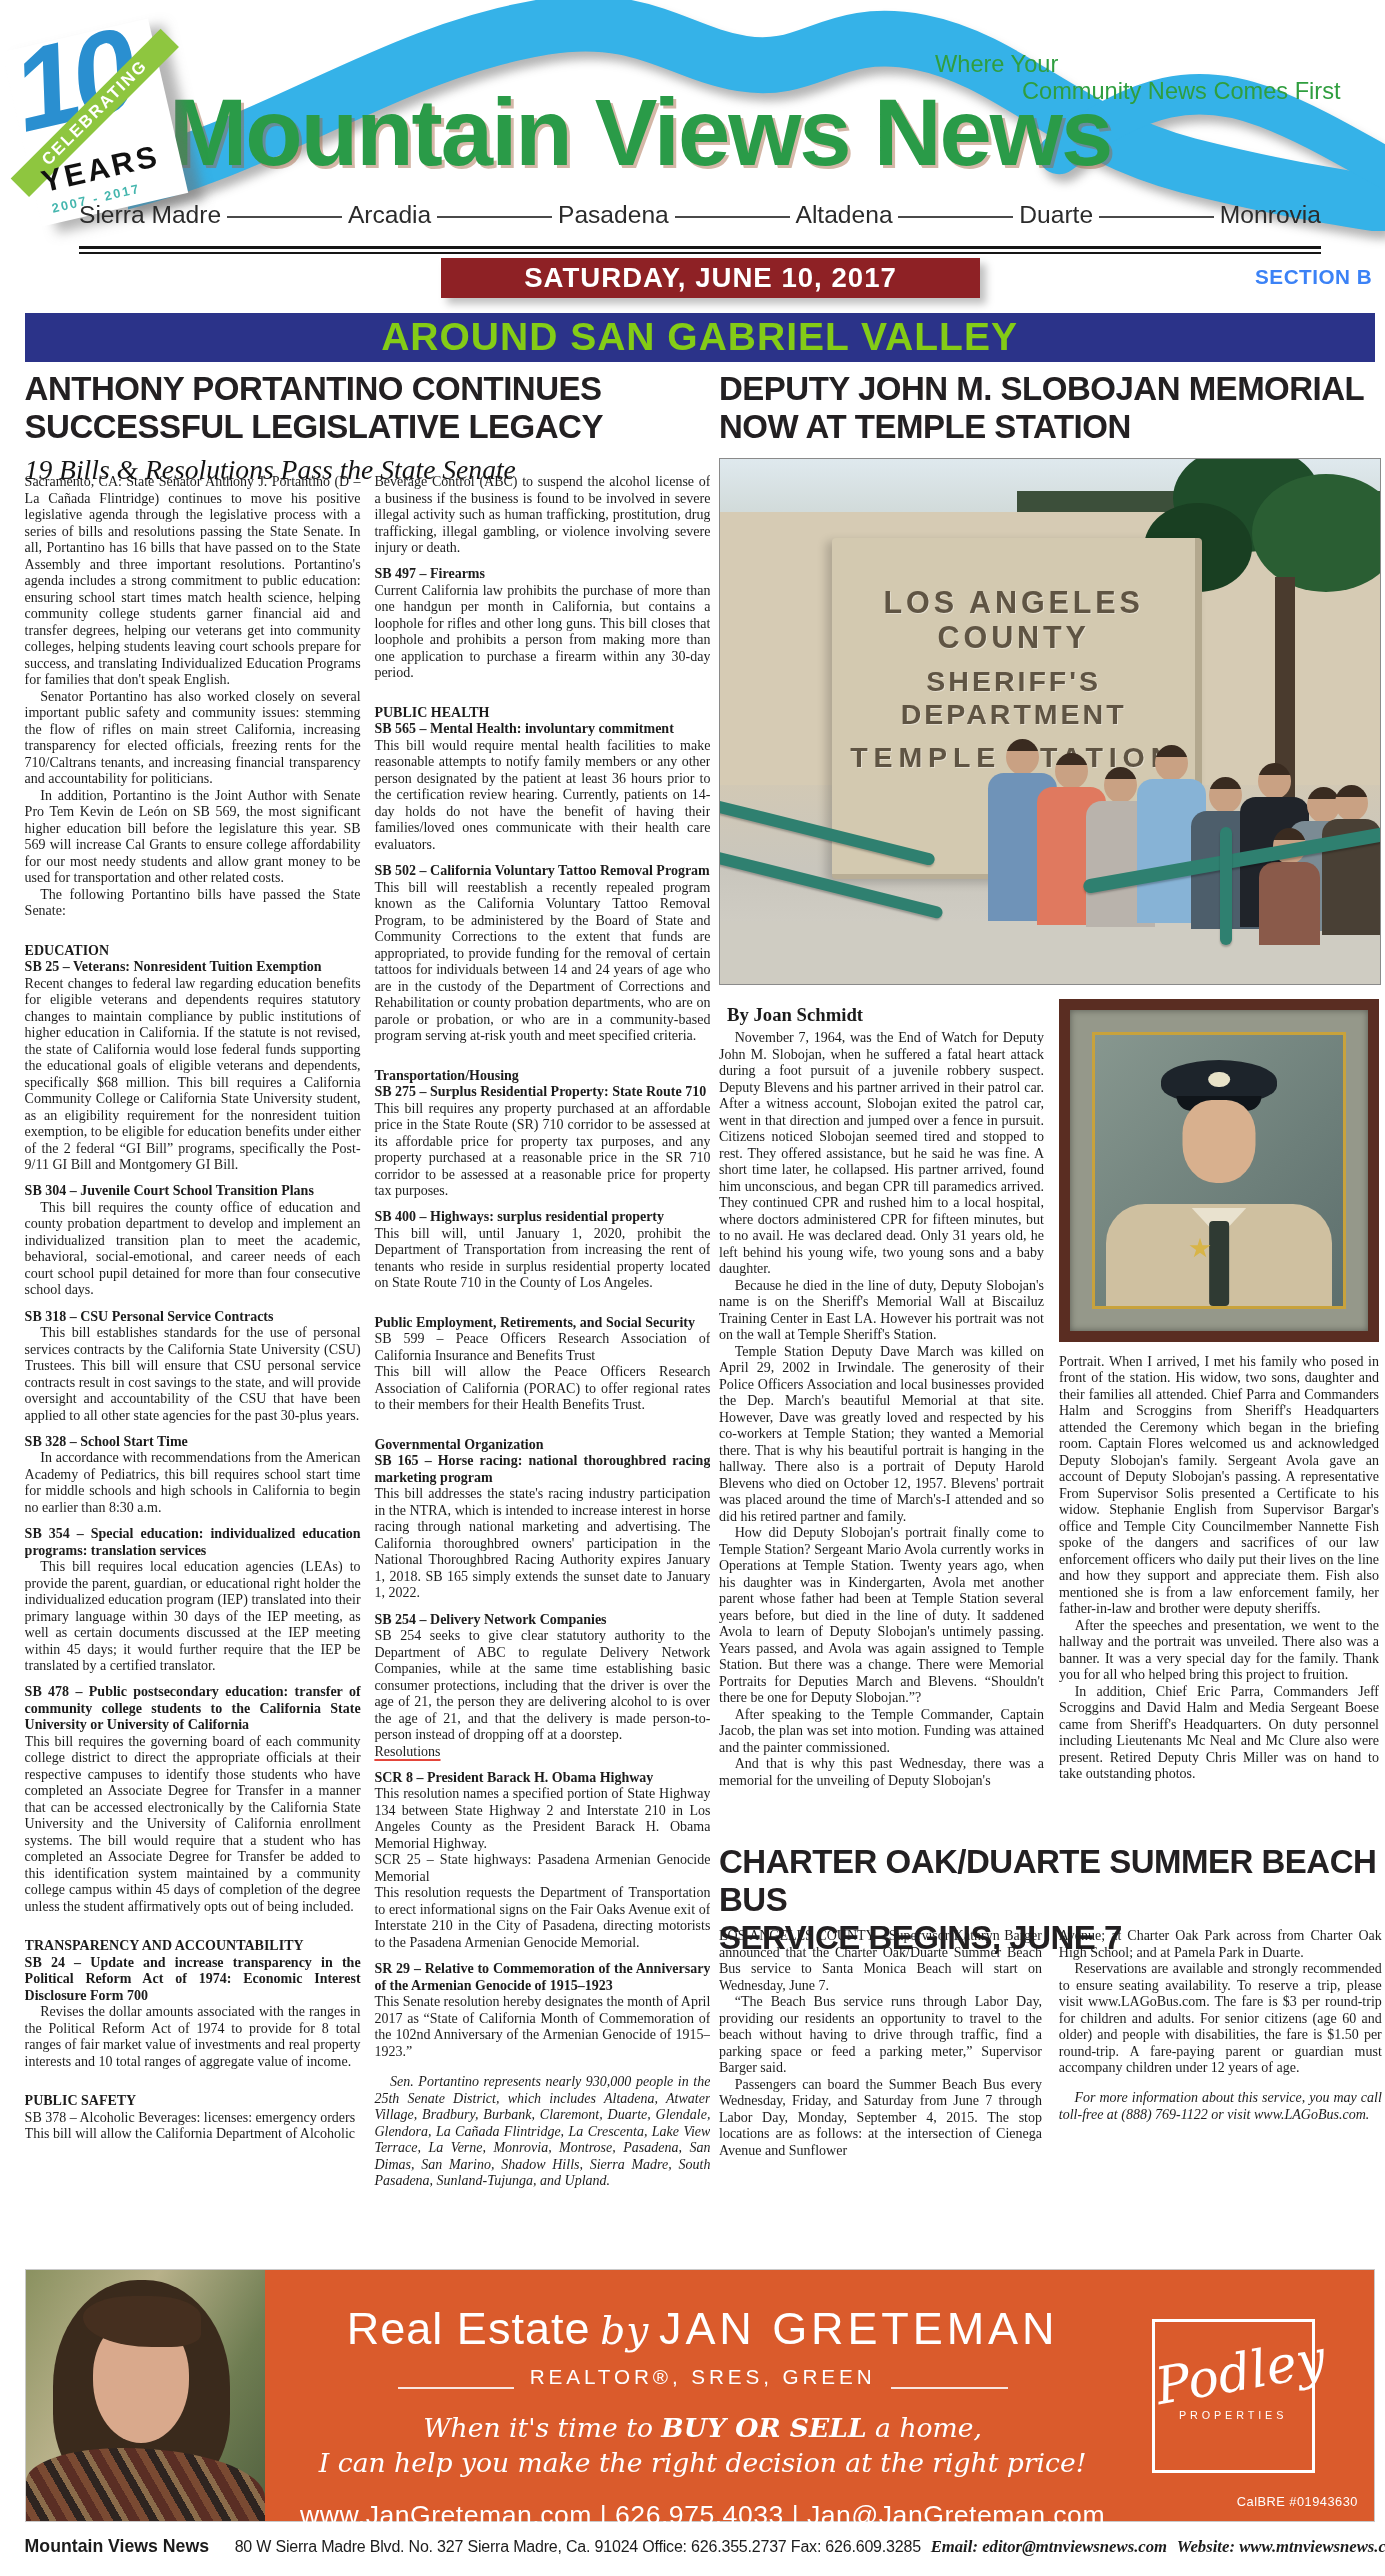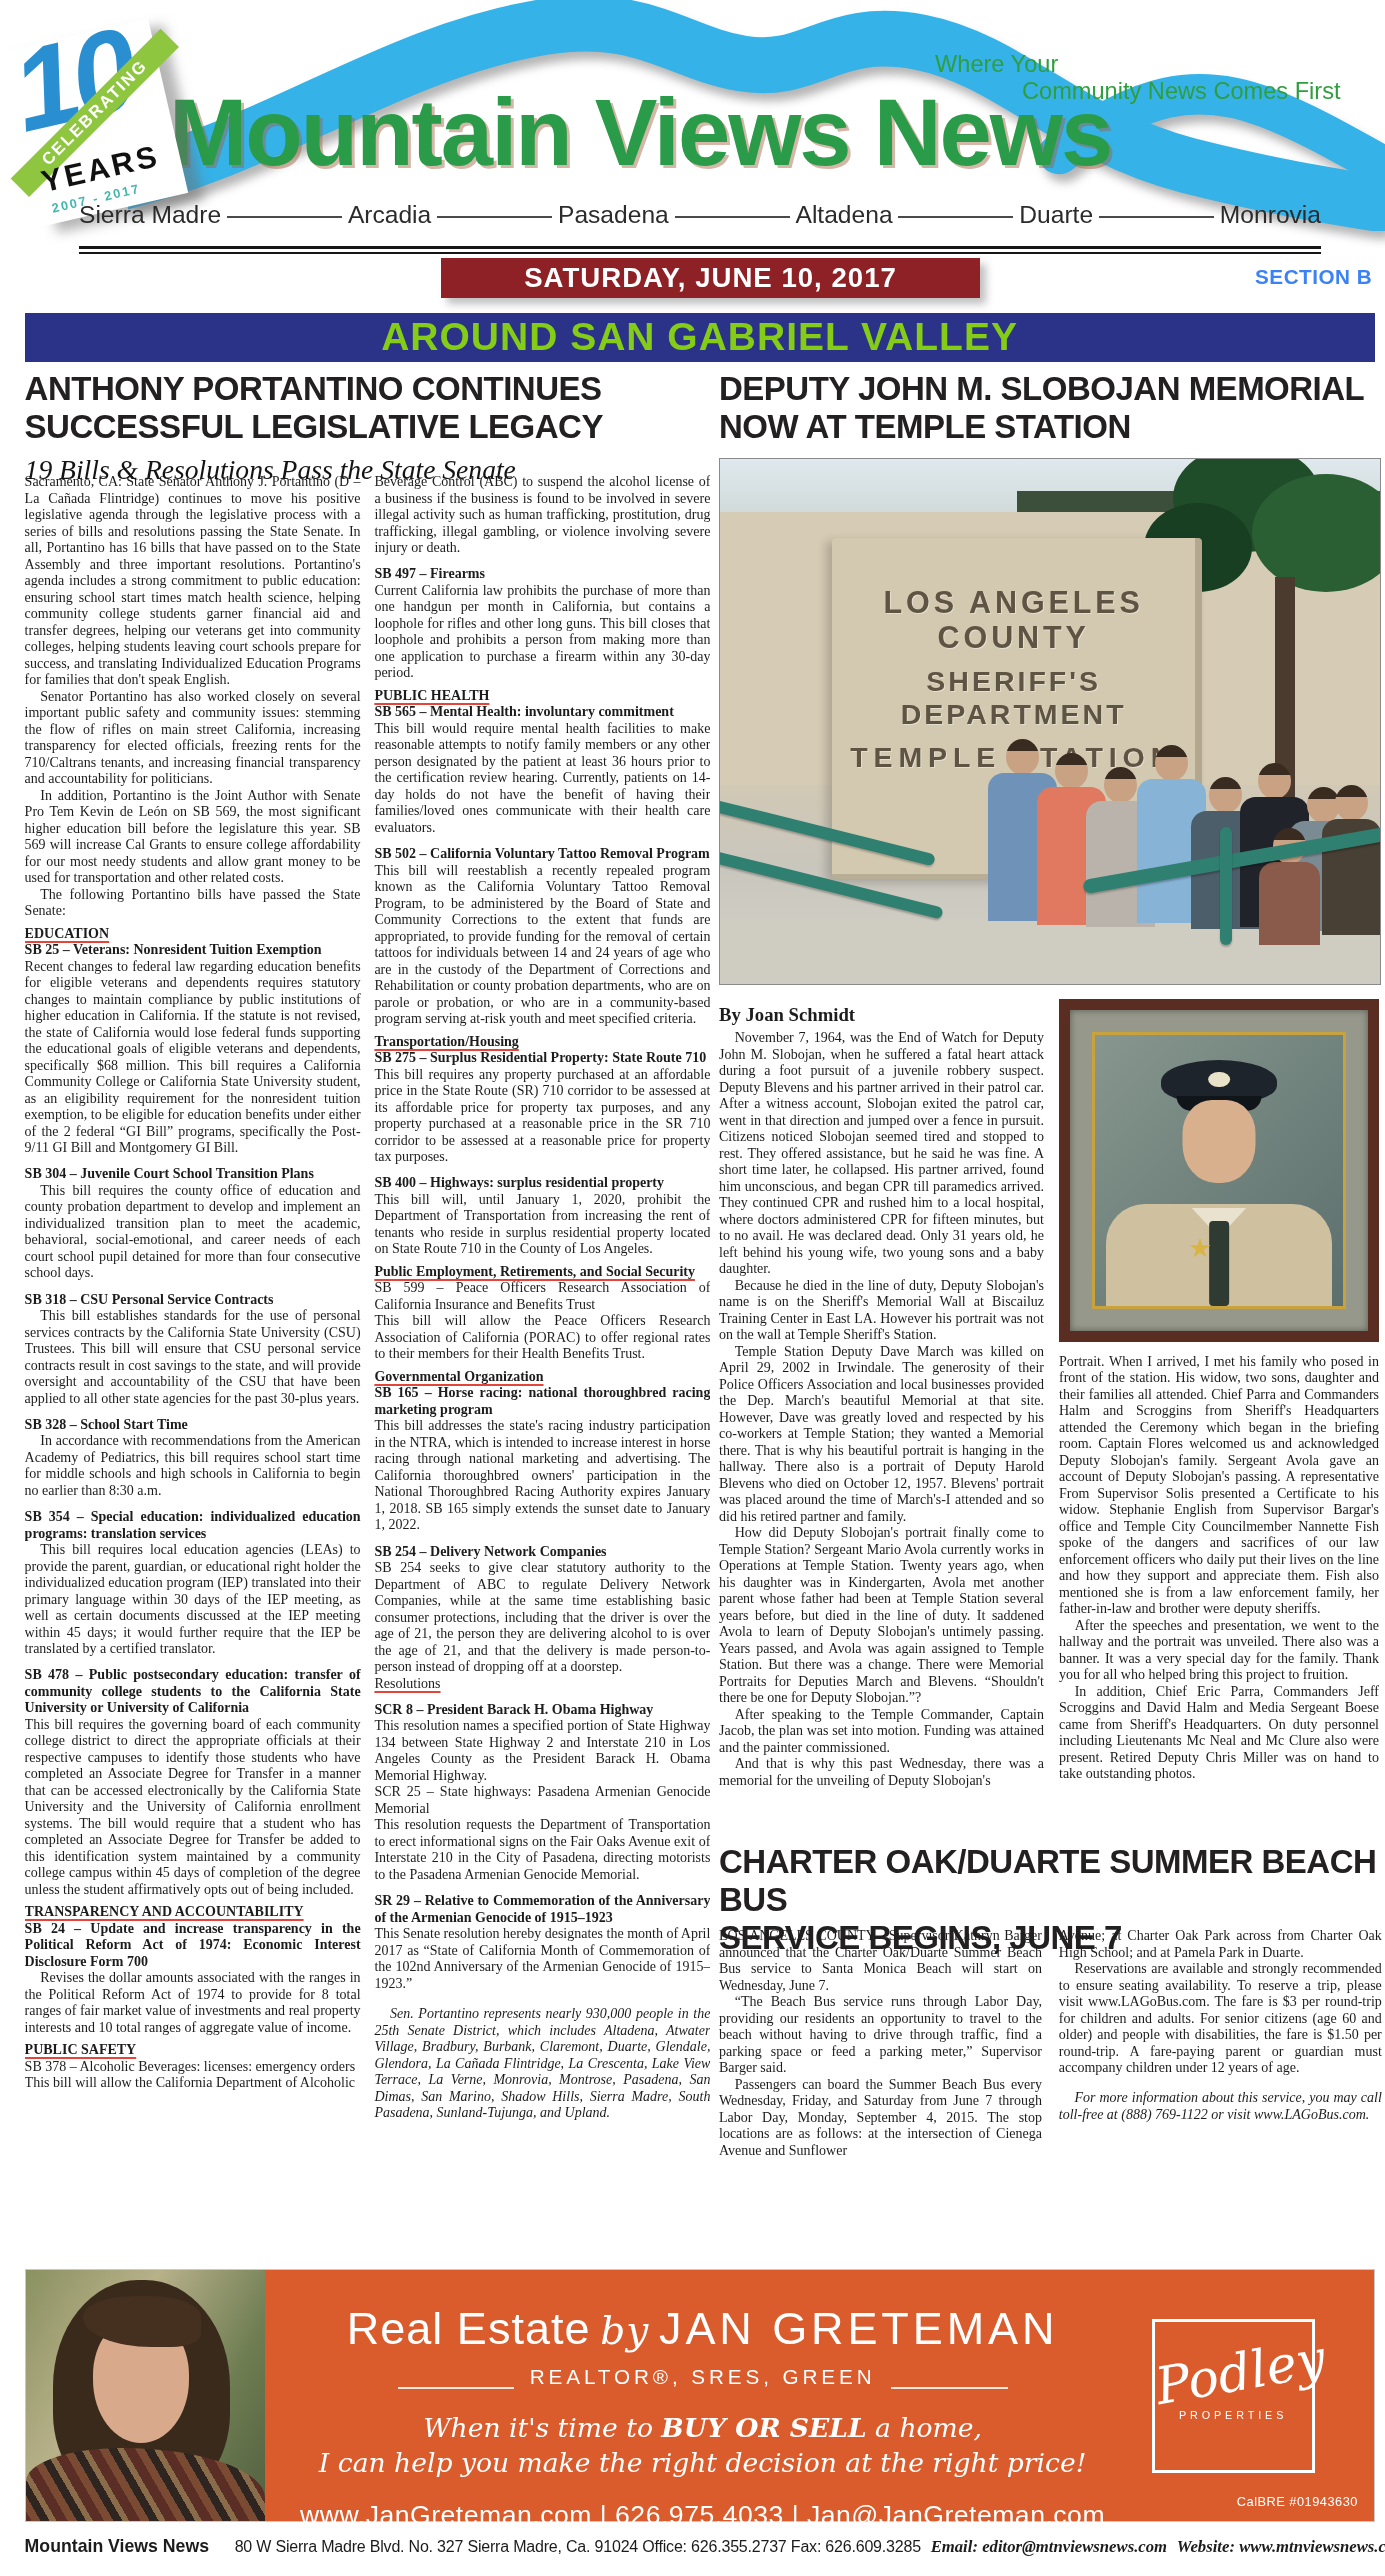--- a/index.html
+++ b/index.html
@@ -42,21 +42,21 @@
     font-size:33px;line-height:38px;letter-spacing:-0.5px;white-space:pre-line;}
   .subhead{font-style:italic;font-size:27.6px;color:#141414;}
   .byline{font-weight:bold;font-size:18.7px;}
   .cols{display:flex;gap:13.8px;}
   .col{width:336px;overflow:hidden;}
   .article-body{font-size:14px;line-height:16.5px;}
   .para{margin:0;text-align:justify;}
   .pi{text-indent:15.7px;}
   .b{font-weight:bold;margin-top:9.8px;}
   .bb{font-weight:bold;}
-  .u{font-weight:bold;margin-top:6px;text-decoration:underline;text-decoration-color:#e4453a;
+  .u{font-weight:bold;margin-top:23px;text-decoration-color:#e4453a;
      text-decoration-thickness:2px;text-underline-offset:3px;}
   .ur{text-decoration:underline;text-decoration-color:#e4453a;text-decoration-thickness:2px;text-underline-offset:3px;}
   .i{font-style:italic;margin-top:13.8px;text-indent:15.7px;}
   #art1{position:absolute;left:24.6px;top:370px;width:686px;height:1895px;}
   #art1 .cols{position:absolute;left:0;top:104px;height:1790px;overflow:hidden;}
   #art2{position:absolute;left:719px;top:370px;width:660px;height:1555px;}
   #art3{position:absolute;left:719px;top:1843px;width:660px;height:339px;}
   #art2 .colA{position:absolute;left:0;top:660px;width:325px;height:894px;overflow:hidden;}
   #art2 .colB{position:absolute;left:340px;top:629px;width:320px;height:925px;overflow:hidden;}
   #art3 .cols{position:absolute;left:0;top:85px;height:254px;overflow:hidden;}
@@ -308,21 +308,21 @@
             <div class="hd"></div>
             <div class="bd" style="background:#8a5a4a;height:83px;"></div>
           </div>
       </div>
       <div class="rail" style="left:-17.7px;bottom:146px;width:236px;height:11.8px;transform:rotate(14deg);"></div>
       <div class="rail" style="left:-19.7px;bottom:94px;width:246px;height:11.8px;transform:rotate(14deg);"></div>
       <div class="rail" style="right:-25.6px;bottom:118px;width:325px;height:13.8px;transform:rotate(-10deg);"></div>
       <div class="rail" style="right:148px;bottom:39px;width:11.8px;height:118px;"></div>
     </div>
 
-    <div class="byline" style="position:absolute;left:0;top:634px;text-align:center;">By Joan Schmidt</div>
+    <div class="byline" style="position:absolute;left:8px;top:634px;text-align:center;">By Joan Schmidt</div>
 
     <div class="colA article-body">
         <p class="para pi">November 7, 1964, was the End of Watch for Deputy John M. Slobojan, when he suffered a fatal heart attack during a foot pursuit of a juvenile robbery suspect. Deputy Blevens and his partner arrived in their patrol car. After a witness account, Slobojan exited the patrol car, went in that direction and jumped over a fence in pursuit. Citizens noticed Slobojan seemed tired and stopped to rest. They offered assistance, but he said he was fine. A short time later, he collapsed. His partner arrived, found him unconscious, and began CPR till paramedics arrived. They continued CPR and rushed him to a local hospital, where doctors administered CPR for fifteen minutes, but to no avail. He was declared dead. Only 31 years old, he left behind his young wife, two young sons and a baby daughter.</p>
         <p class="para pi">Because he died in the line of duty, Deputy Slobojan's name is on the Sheriff's Memorial Wall at Biscailuz Training Center in East LA. However his portrait was not on the wall at Temple Sheriff's Station.</p>
         <p class="para pi">Temple Station Deputy Dave March was killed on April 29, 2002 in Irwindale. The generosity of their Police Officers Association and local businesses provided the Dep. March's beautiful Memorial at that site. However, Dave was greatly loved and respected by his co-workers at Temple Station; they wanted a Memorial there. That is why his beautiful portrait is hanging in the hallway. There also is a portrait of Deputy Harold Blevens who died on October 12, 1957. Blevens' portrait was placed around the time of March's-I attended and so did his retired partner and family.</p>
         <p class="para pi">How did Deputy Slobojan's portrait finally come to Temple Station? Sergeant Mario Avola currently works in Operations at Temple Station.  Twenty years ago, when his daughter was in Kindergarten, Avola met another parent whose father had been at Temple Station several years before, but died in the line of duty.  It saddened Avola to learn of Deputy Slobojan's untimely passing. Years passed, and Avola was again assigned to Temple Station. But there was a change. There were Memorial Portraits for Deputies March and Blevens. “Shouldn't there be one for Deputy Slobojan.”?</p>
         <p class="para pi">After speaking to the Temple Commander, Captain Jacob, the plan was set into motion. Funding was attained and the painter commissioned.</p>
         <p class="para pi">And that is why this past Wednesday, there was a memorial for the unveiling of Deputy Slobojan's</p>
       </div>
 

